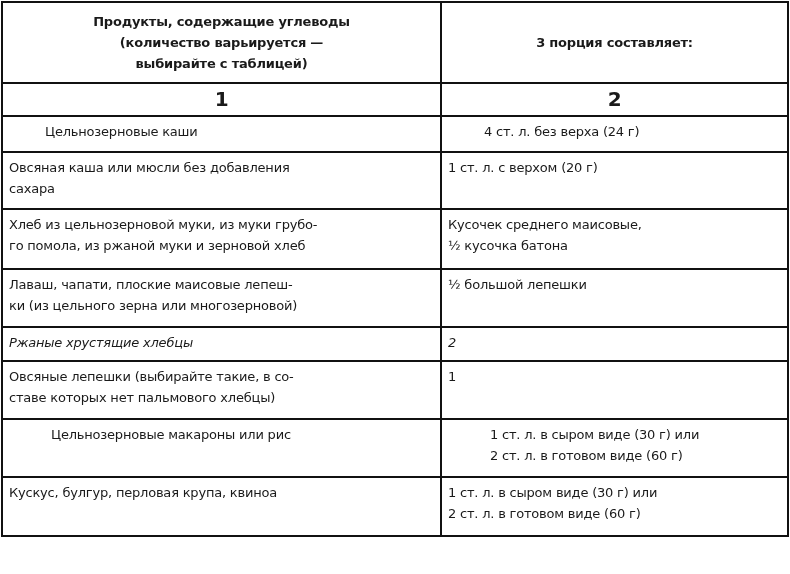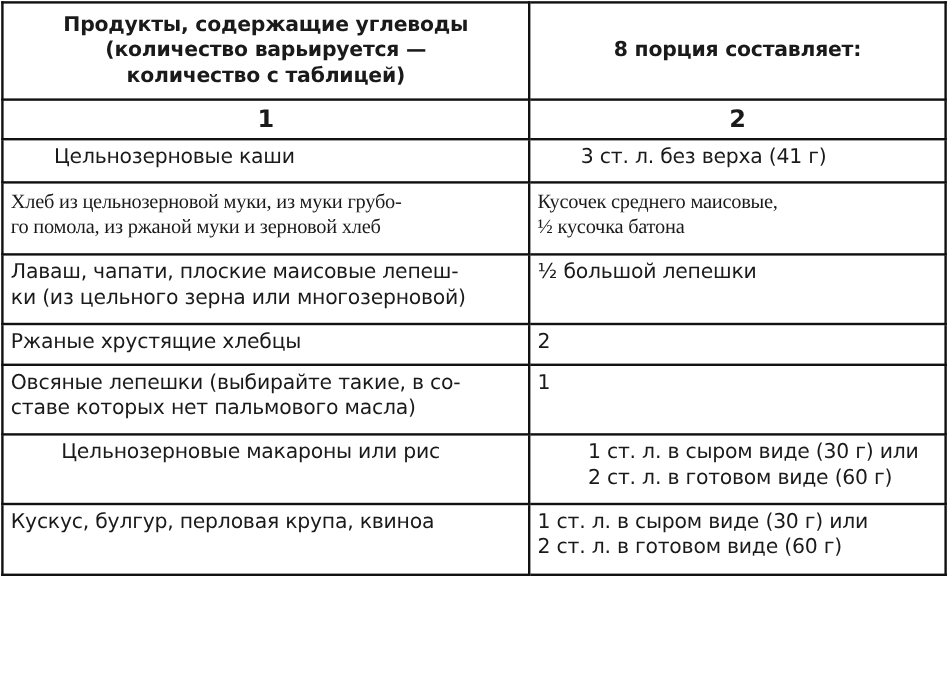--- a/index.html
+++ b/index.html
@@ -20,77 +20,86 @@
       left: 1px;
       top: 1px;
       width: 786px;
       border-collapse: collapse;
       table-layout: fixed;
     }
     .table td, .table th {
       border: 2px solid #111111;
       padding: 0 6px;
       vertical-align: top;
-      font-size: 17px;
+      font-size: 13px;
       line-height: 21px;
       font-weight: normal;
       text-align: left;
       letter-spacing: -0.2px;
     }
     .table col.c1 { width: 439px; }
     .table col.c2 { width: 347px; }
     .table th {
       font-weight: bold;
       text-align: center;
       vertical-align: middle;
     }
     .hdr-row th { height: 79px; }
     .hdr-row th.h1 { line-height: 21px; padding-top: 0; }
     .num-row th { height: 31px; font-size: 20px; }
     .table td { padding-top: 4px; }
     .r1 td { height: 30px; padding-left: 42px; }
     .r2 td { height: 51px; }
-    .r3 td { height: 54px; font-family: Liberation Serif, serif; }
+    .r3 td { height: 54px; }
     .r4 td { height: 52px; margin-left: 41px; }
-    .r5 td { height: 28px; }
+    .r5 td { height: 28px; font-style: italic; }
     .r6 td { height: 29px; }
     .r7 td { height: 52px; margin-top: 24px; }
     .r8 td { height: 52px; padding-left: 48px; }
     .r9 td { height: 53px; }
     .line { display: block; }
   </style>
 </head>
 <body>
 
 <table class="table">
   <colgroup>
     <col class="c1">
     <col class="c2">
   </colgroup>
   <thead>
     <tr class="hdr-row">
       <th class="h1">
         <span class="line">Продукты, содержащие углеводы</span>
         <span class="line">(количество варьируется —</span>
-        <span class="line">количество с таблицей)</span>
+        <span class="line">выбирайте с таблицей)</span>
       </th>
-      <th>8 порция составляет:</th>
+      <th>3 порция составляет:</th>
     </tr>
     <tr class="num-row">
       <th>1</th>
       <th>2</th>
     </tr>
   </thead>
   <tbody>
     <tr class="r1">
       <td>
         <span class="line">Цельнозерновые каши</span>
       </td>
       <td>
-        <span class="line">3 ст. л. без верха (41 г)</span>
+        <span class="line">4 ст. л. без верха (24 г)</span>
+      </td>
+    </tr>
+    <tr class="r2">
+      <td>
+        <span class="line">Овсяная каша или мюсли без добавления</span>
+        <span class="line">сахара</span>
+      </td>
+      <td>
+        <span class="line">1 ст. л. с верхом (20 г)</span>
       </td>
     </tr>
     <tr class="r3">
       <td>
         <span class="line">Хлеб из цельнозерновой муки, из муки грубо-</span>
         <span class="line">го помола, из ржаной муки и зерновой хлеб</span>
       </td>
       <td>
         <span class="line">Кусочек среднего маисовые,</span>
         <span class="line">½ кусочка батона</span>
@@ -109,21 +118,21 @@
       <td>
         <span class="line">Ржаные хрустящие хлебцы</span>
       </td>
       <td>
         <span class="line">2</span>
       </td>
     </tr>
     <tr class="r7">
       <td>
         <span class="line">Овсяные лепешки (выбирайте такие, в со-</span>
-        <span class="line">ставе которых нет пальмового масла)</span>
+        <span class="line">ставе которых нет пальмового хлебцы)</span>
       </td>
       <td>
         <span class="line">1</span>
       </td>
     </tr>
     <tr class="r8">
       <td>
         <span class="line">Цельнозерновые макароны или рис</span>
       </td>
       <td>

